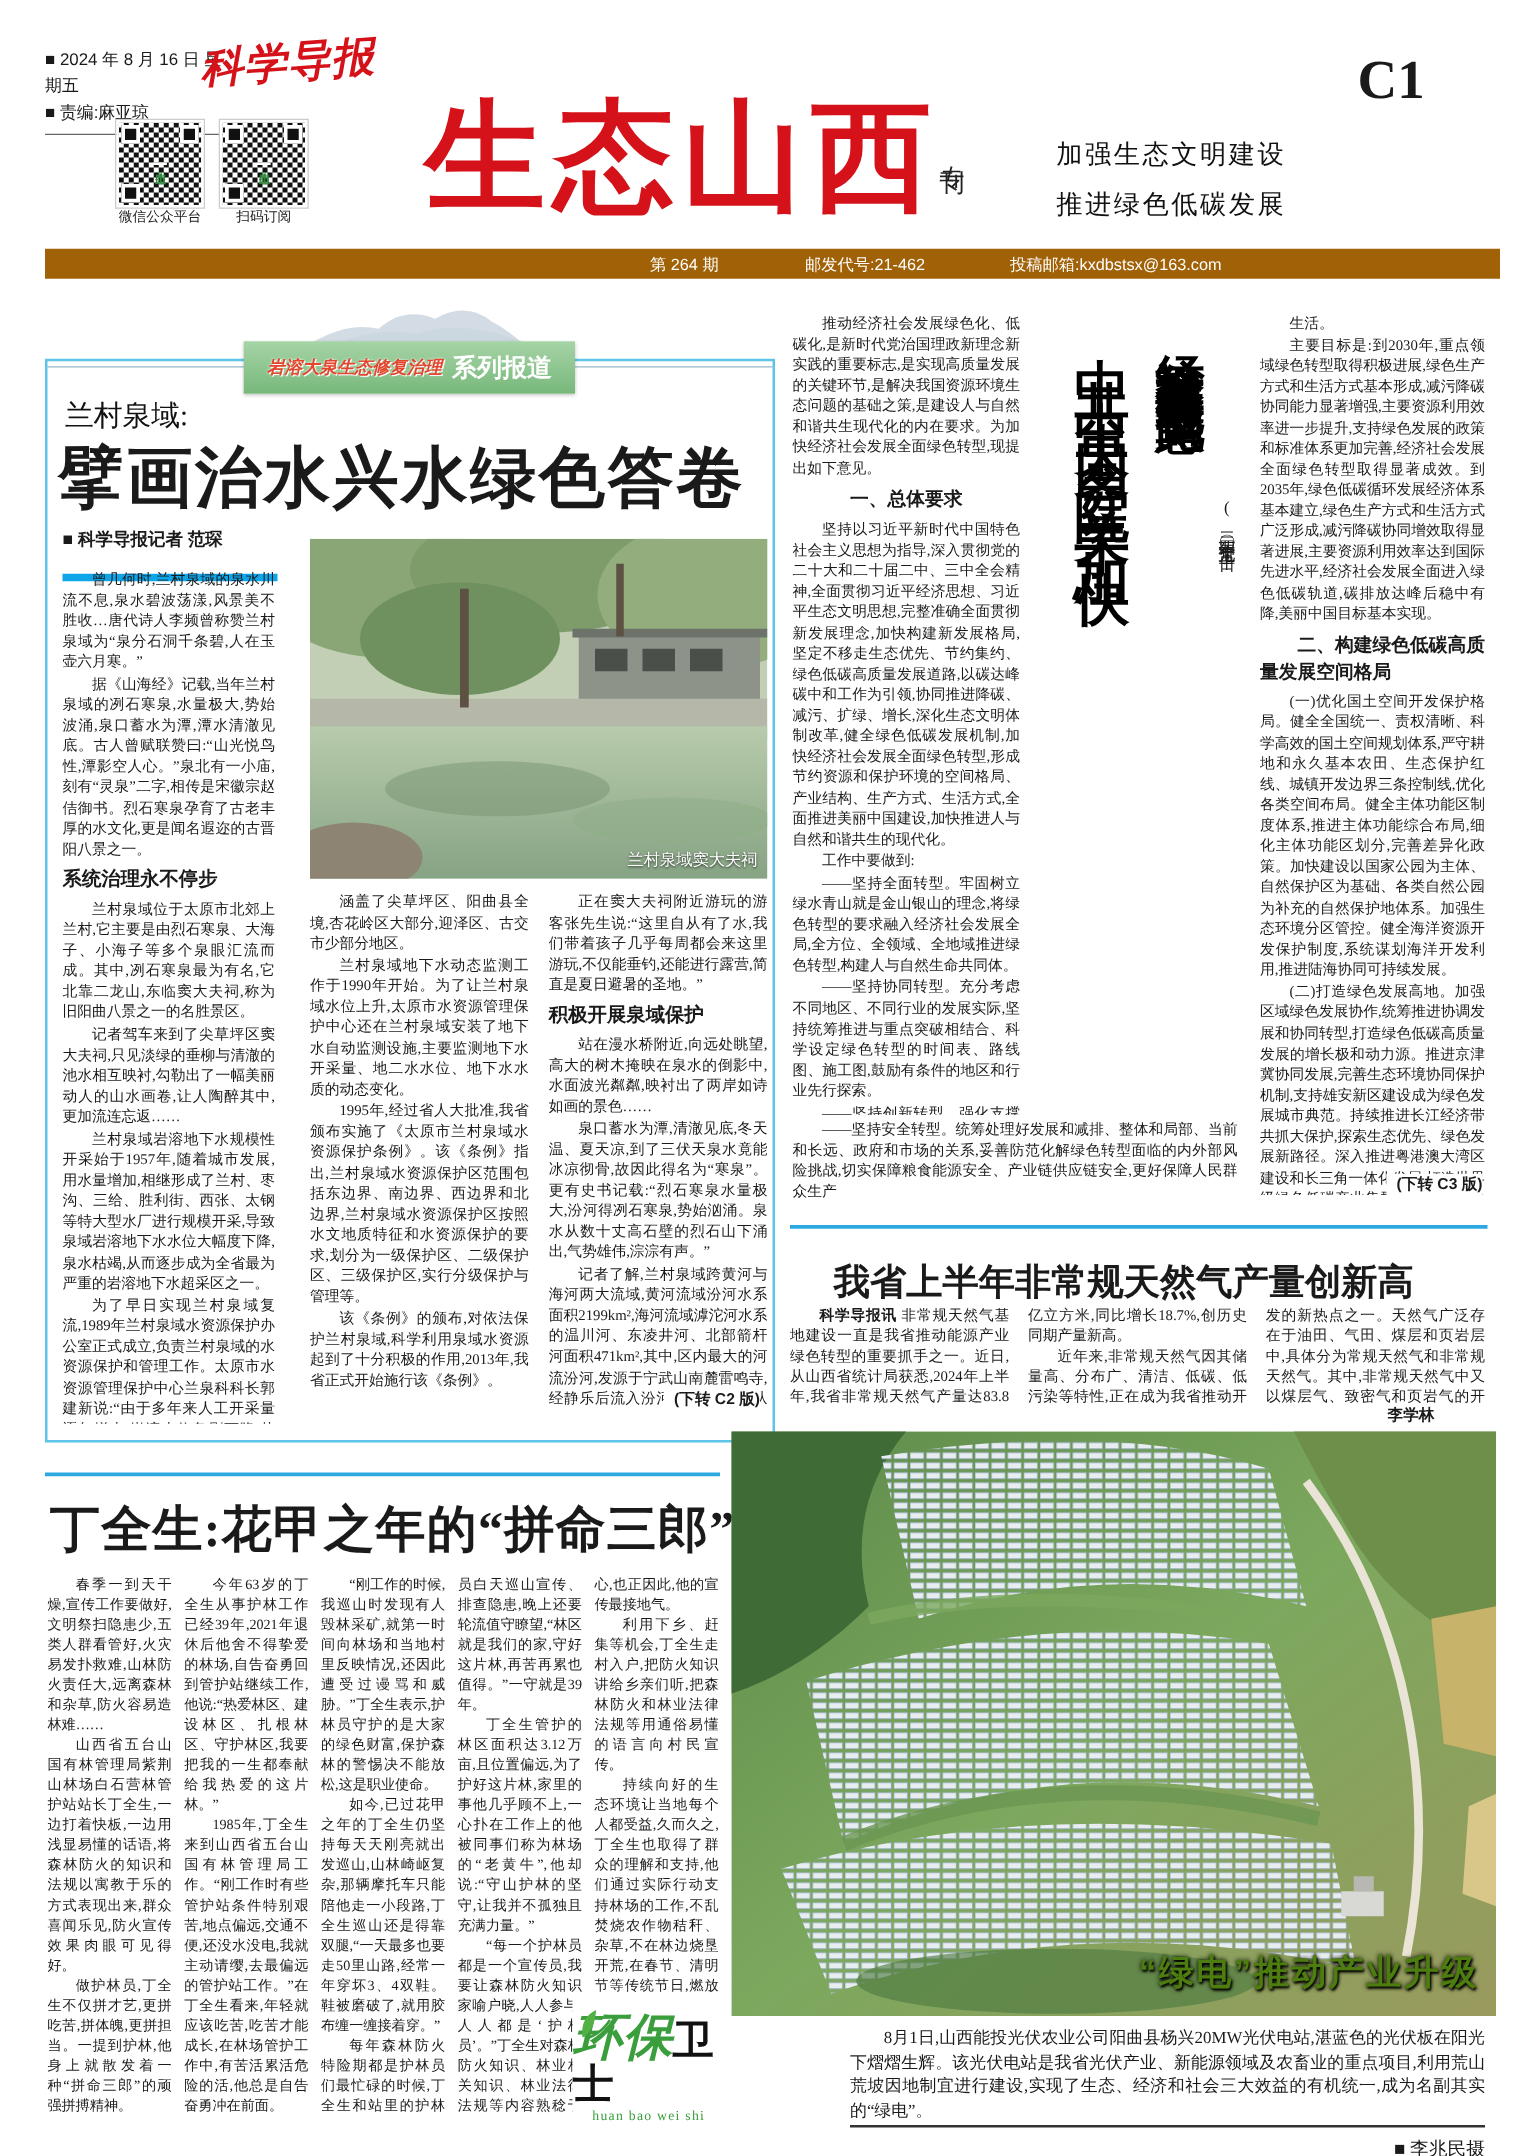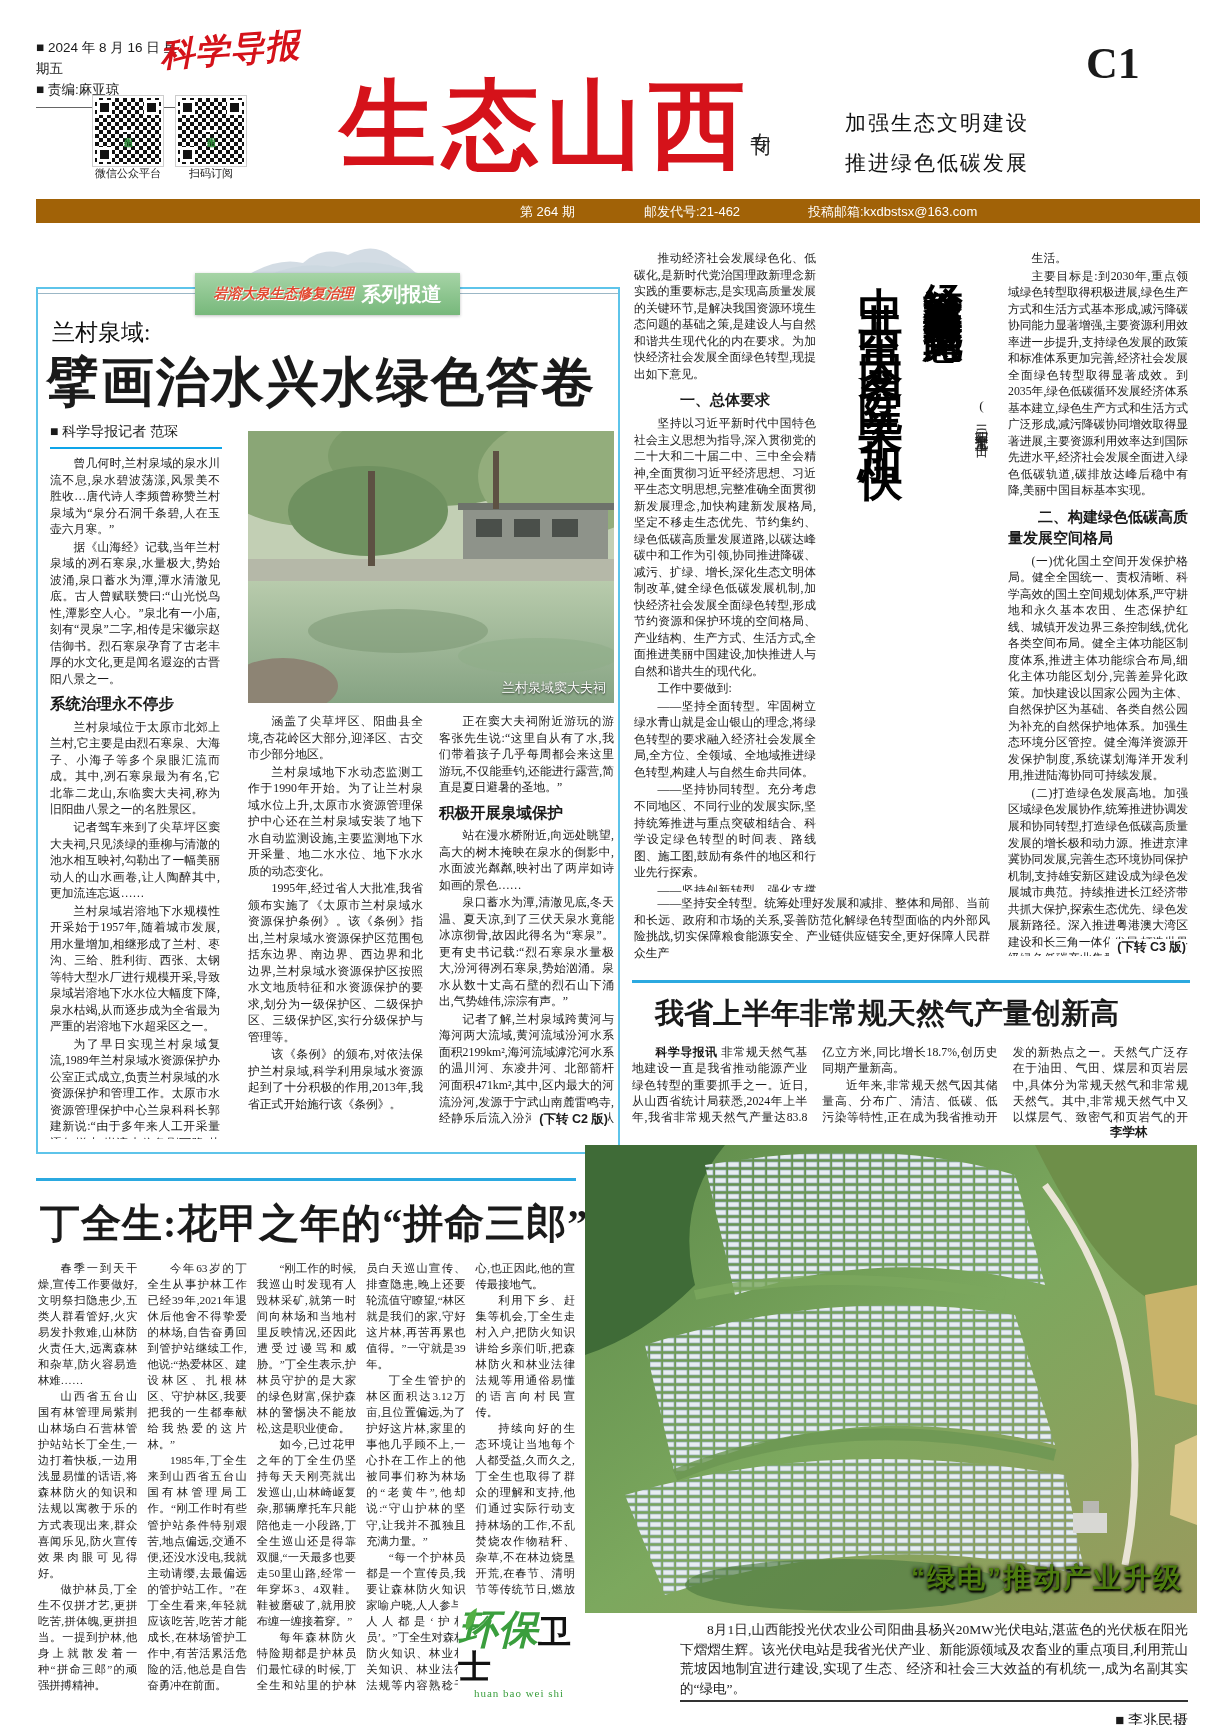--- a/index.html
+++ b/index.html
@@ -35,21 +35,21 @@
   .banner{left:157px;top:-16px;width:265px;height:42px;background:linear-gradient(#a6d4a6,#77b87b);
         display:flex;align-items:center;justify-content:center;gap:8px;box-shadow:0 1px 3px rgba(0,0,0,.25);}
   .banner .b1{color:#e2472e;font-weight:900;font-style:italic;font-size:14px;text-shadow:0 0 2px #fff,1px 1px 0 #fff;}
   .banner .b2{color:#fff;font-weight:900;font-size:20px;font-family:"Liberation Sans",sans-serif;}
   .rule-l{left:0;top:4px;width:157px;height:1px;background:#9bb7c6;}
   .rule-r{right:0;top:4px;width:158px;height:1px;background:#9bb7c6;}
   .kicker{left:14px;top:28px;font-size:23px;color:#111;}
   .spring-headline{left:8px;top:58px;width:566px;font-family:"Liberation Sans",sans-serif;
         font-weight:900;font-size:53px;letter-spacing:2px;white-space:nowrap;}
   .byline{left:12px;top:134px;width:172px;font-family:"Liberation Sans",sans-serif;font-size:14px;
-        font-weight:normal;border-bottom:2px solid #0ea5e9;padding-bottom:6px;}
+        font-weight:bold;border-bottom:6px solid #0ea5e9;padding-bottom:18px;}
   .body-col{font-size:11.8px;line-height:1.4;overflow:hidden;}
   .body-col p{margin-bottom:1px;}
   .subhead{font-family:"Liberation Sans",sans-serif;font-weight:bold;font-size:15.5px;
         text-indent:0;margin:6px 0 4px 0;text-align:left;}
   .col1{left:12px;top:166px;width:170px;height:684px;}
   .photo1{left:210px;top:142px;width:366px;height:272px;overflow:hidden;}
   .photo1 .cap{position:absolute;right:8px;bottom:6px;color:#fff;font-size:13px;
         font-family:"Liberation Sans",sans-serif;text-shadow:0 1px 2px rgba(0,0,0,.8);}
   .flow2{left:210px;top:424px;width:366px;height:428px;columns:2;column-gap:16px;}
   .jump{position:absolute;right:6px;bottom:2px;background:#fff;font-weight:bold;
@@ -252,21 +252,21 @@
       <div>
           <p>(一)优化国土空间开发保护格局。健全全国统一、责权清晰、科学高效的国土空间规划体系,严守耕地和永久基本农田、生态保护红线、城镇开发边界三条控制线,优化各类空间布局。健全主体功能区制度体系,推进主体功能综合布局,细化主体功能区划分,完善差异化政策。加快建设以国家公园为主体、自然保护区为基础、各类自然公园为补充的自然保护地体系。加强生态环境分区管控。健全海洋资源开发保护制度,系统谋划海洋开发利用,推进陆海协同可持续发展。</p>
           <p>(二)打造绿色发展高地。加强区域绿色发展协作,统筹推进协调发展和协同转型,打造绿色低碳高质量发展的增长极和动力源。推进京津冀协同发展,完善生态环境协同保护机制,支持雄安新区建设成为绿色发展城市典范。持续推进长江经济带共抓大保护,探索生态优先、绿色发展新路径。深入推进粤港澳大湾区建设和长三角一体化发展,打造世界级绿色低碳产业集群。推动海南自由贸易港建设、黄河流域生态保护和高质量发展。建设美丽中国先行区。持续加大对资源型地区和革命老区绿色转型的支持力度,培育发展绿色低碳产业。</p>
         </div>
       <div class="jump" style="right:2px;bottom:0;">(下转 C3 版)</div>
     </div>
   </section>
 
   <div class="abs sep" style="left:632px;top:980px;width:558px;"></div>
   <section>
-    <h2 class="abs gas-headline" style="margin:0;">我省上半年非常规天然气产量创新高</h2>
+    <h2 class="abs gas-headline" style="margin:12px;">我省上半年非常规天然气产量创新高</h2>
     <div class="abs gas-body">
       <p><b>科学导报讯</b><span> 非常规天然气基地建设一直是我省推动能源产业绿色转型的重要抓手之一。近日,从山西省统计局获悉,2024年上半年,我省非常规天然气产量达83.8亿立方米,同比增长18.7%,创历史同期产量新高。</span></p>
       <div>
           <p>近年来,非常规天然气因其储量高、分布广、清洁、低碳、低污染等特性,正在成为我省推动开发的新热点之一。天然气广泛存在于油田、气田、煤层和页岩层中,具体分为常规天然气和非常规天然气。其中,非常规天然气中又以煤层气、致密气和页岩气的开发为主。资料显示,我国非常规天然气资源主要是致密砂岩气,资源量是常规天然气资源量的5倍,非常规天然气的开发对保障能源供应和调整能源结构意义重大。</p>
         </div>
     </div>
     <div class="abs gas-author">李学林</div>
   </section>
 
   <div class="abs sep" style="left:36px;top:1178px;width:540px;"></div>

